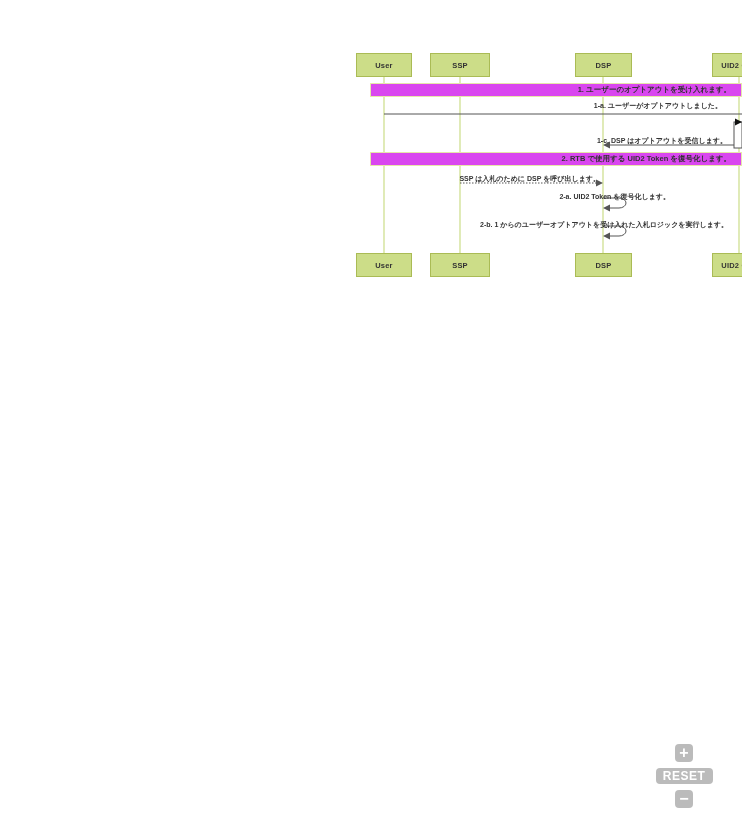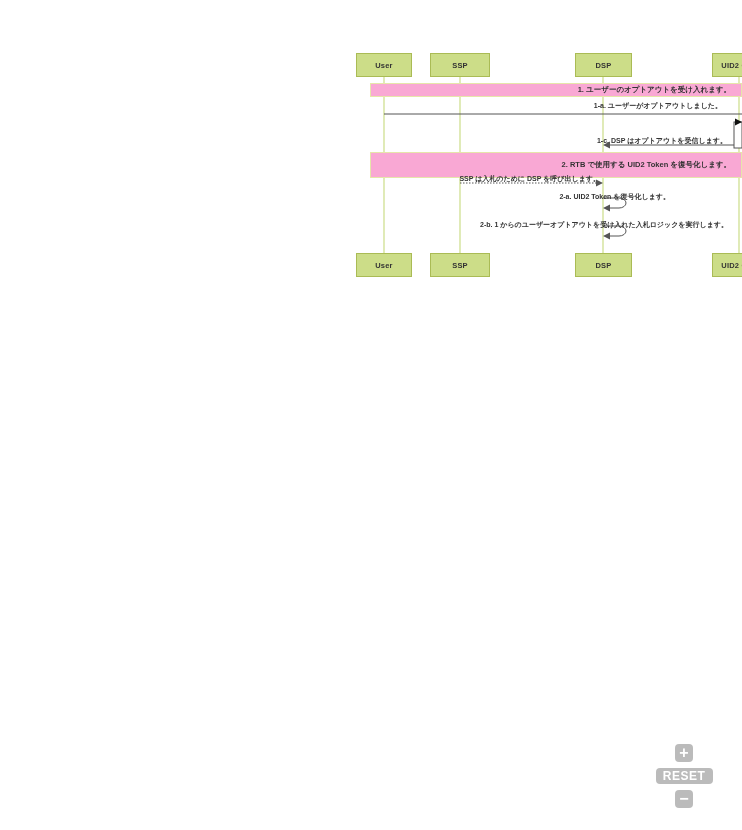--- a/index.html
+++ b/index.html
@@ -40,21 +40,21 @@
     font-size: 7.5px;
     font-weight: bold;
     color: #333333;
     letter-spacing: 0.2px;
     white-space: nowrap;
   }
   
   .section-bar {
     position: absolute;
     box-sizing: border-box;
-    background: #f9a8d4;
+    background: #d946ef;
     border: 1px solid #e6e6aa;
     display: flex;
     align-items: center;
     justify-content: flex-end;
   }
   .section-bar-label {
     font-size: 7.5px;
     font-weight: bold;
     color: #333333;
     white-space: nowrap;
@@ -175,21 +175,21 @@
   </div>
 
   <div class="msg-label" style="left:500px; top:101px; width:222px;">
     <span>1-a. ユーザーがオプトアウトしました。</span>
   </div>
 
   <div class="msg-label" style="left:580px; top:136px; width:147px;">
     <span>1-c. DSP はオプトアウトを受信します。</span>
   </div>
 
-  <div class="section-bar" style="left:370px; top:152px; width:372px; height:26px;text-align:center;">
+  <div class="section-bar" style="left:370px; top:152px; width:372px; height:14px;text-align:center;">
     <span class="section-bar-label">2. RTB で使用する UID2 Token を復号化します。</span>
   </div>
 
   <div class="msg-label" style="left:450px; top:174px; width:150px;">
     <span>SSP は入札のために DSP を呼び出します。</span>
   </div>
 
   <div class="msg-label" style="left:532px; top:192px; width:138px;">
     <span>2-a. UID2 Token を復号化します。</span>
   </div>

